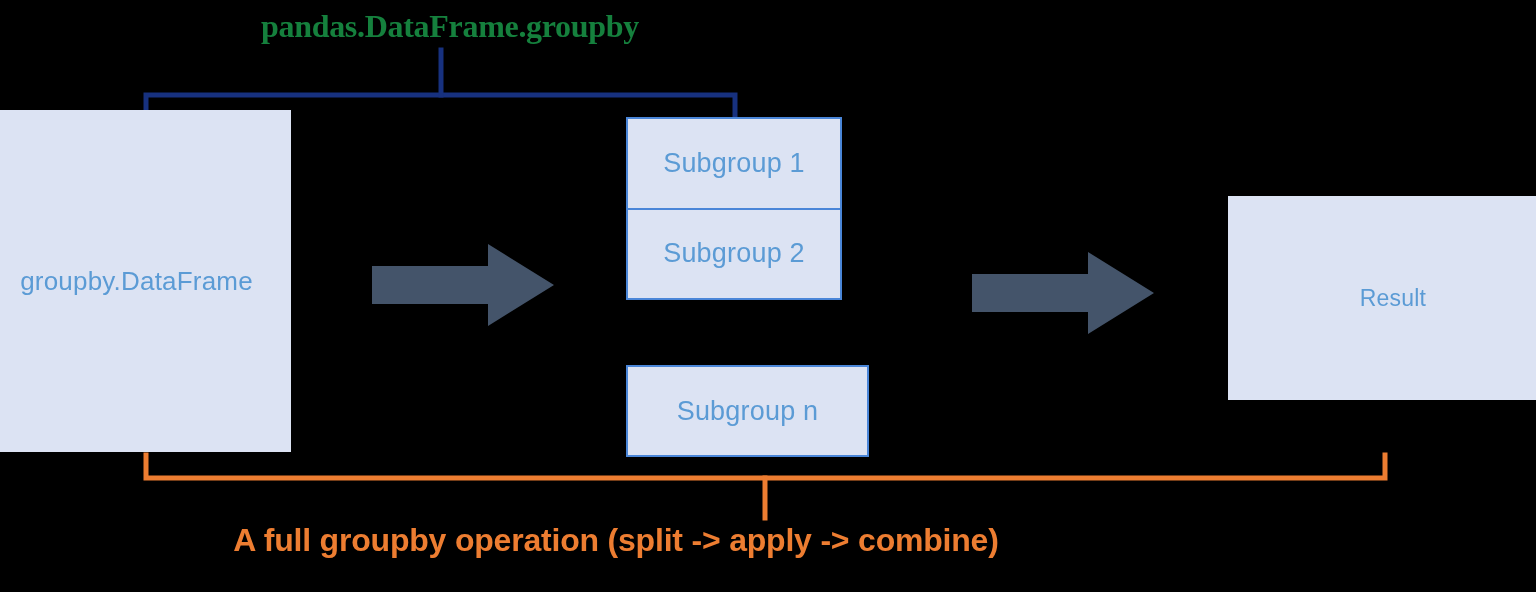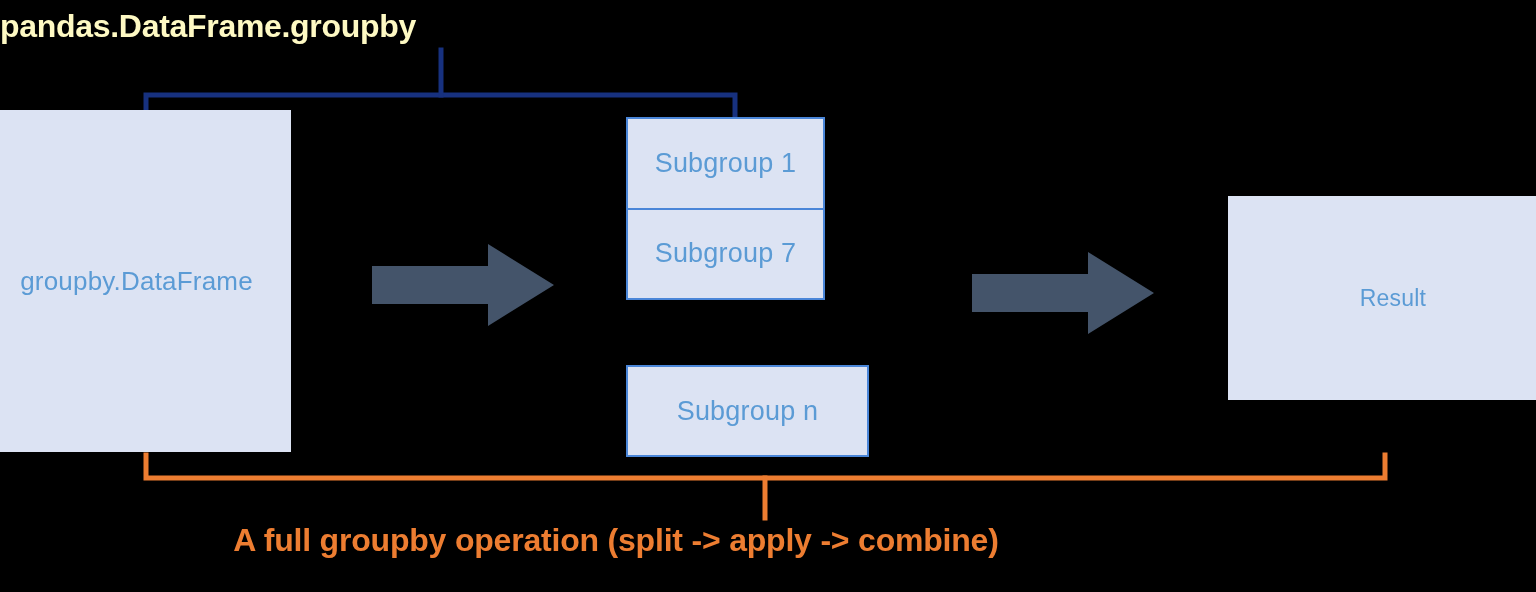--- a/index.html
+++ b/index.html
@@ -51,21 +51,21 @@
     width: 330px;
     height: 204px;
   }
   #result-box .box-label { font-size: 23px; }
 
   
   #subgroup-stack {
     position: absolute;
     left: 626px;
     top: 117px;
-    width: 199px;
+    width: 216px;
     height: 183px;
     border: 2px solid #4a86d8;
     box-sizing: border-box;
     background: #dce3f3;
     display: flex;
     flex-direction: column;
   }
   #subgroup-stack .sg-cell {
     flex: 1 1 0;
     display: flex;
@@ -100,26 +100,27 @@
   .bracket { position: absolute; overflow: visible; }
   #bracket-top    { left: 0; top: 0; width: 1536px; height: 130px; }
   #bracket-bottom { left: 0; top: 440px; width: 1536px; height: 152px; }
 
   
   #title-groupby {
     position: absolute;
     left: 0;
     top: 8px;
     width: 900px;
-    text-align: left;
-    color: #fef9c3;
+    text-align: center;
+    color: #15803d;
     font-size: 32px;
     font-weight: bold;
     letter-spacing: -0.3px;
     white-space: nowrap;
+    font-family: Liberation Serif, serif;
   }
   #caption-full-op {
     position: absolute;
     left: 0;
     top: 522px;
     width: 1232px;
     text-align: center;
     color: #ed7d31;
     font-size: 32px;
     font-weight: bold;
@@ -145,21 +146,21 @@
 
   <svg class="arrow" id="arrow-1" viewBox="0 0 182 82" xmlns="http://www.w3.org/2000/svg" preserveAspectRatio="none">
     <polygon points="0,22 116,22 116,0 182,41 116,82 116,60 0,60" fill="#44546a"></polygon>
   </svg>
 
   <div id="subgroup-stack">
     <div class="sg-cell">
       <span class="box-label">Subgroup 1</span>
     </div>
     <div class="sg-cell">
-      <span class="box-label">Subgroup 7</span>
+      <span class="box-label">Subgroup 2</span>
     </div>
   </div>
 
   <div id="subgroup-n">
     <span class="box-label">Subgroup n</span>
   </div>
 
   <svg class="arrow" id="arrow-2" viewBox="0 0 182 82" xmlns="http://www.w3.org/2000/svg" preserveAspectRatio="none">
     <polygon points="0,22 116,22 116,0 182,41 116,82 116,60 0,60" fill="#44546a"></polygon>
   </svg>

